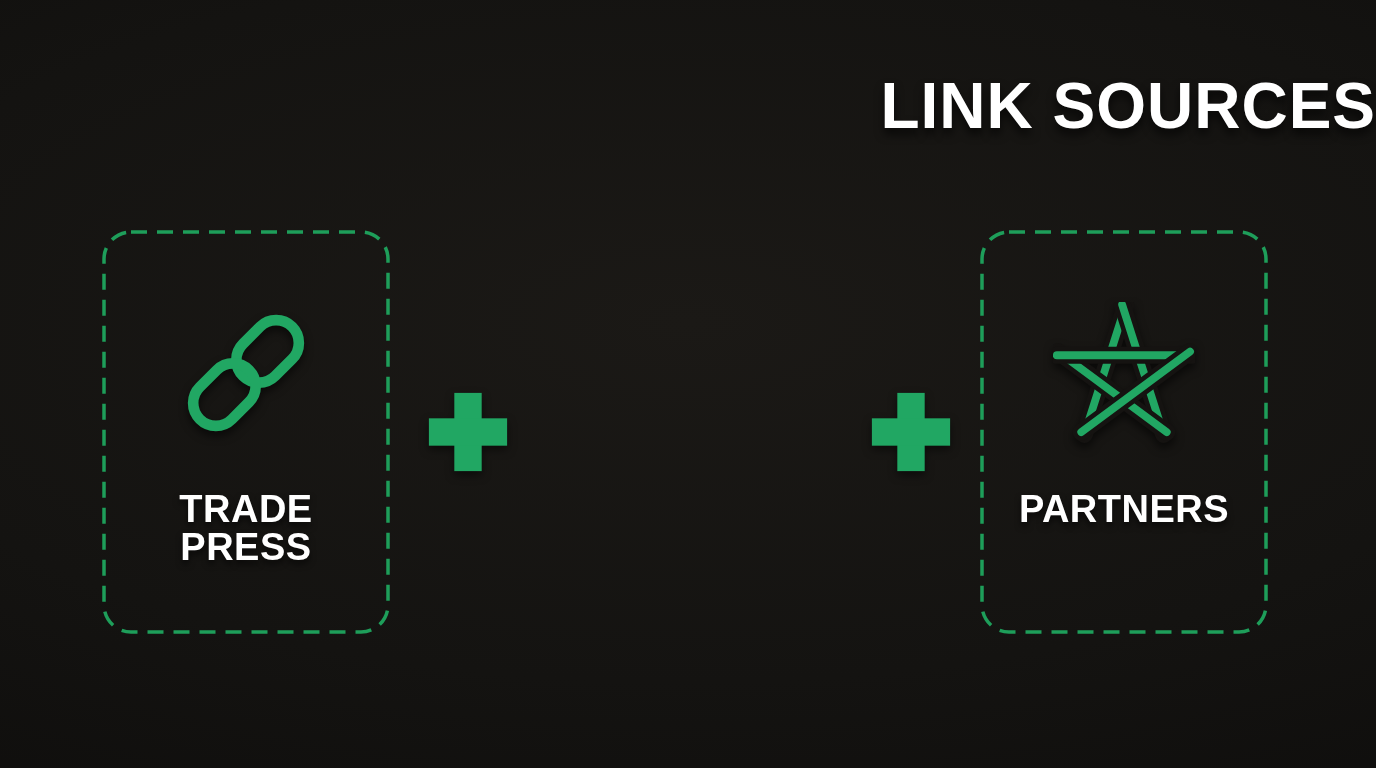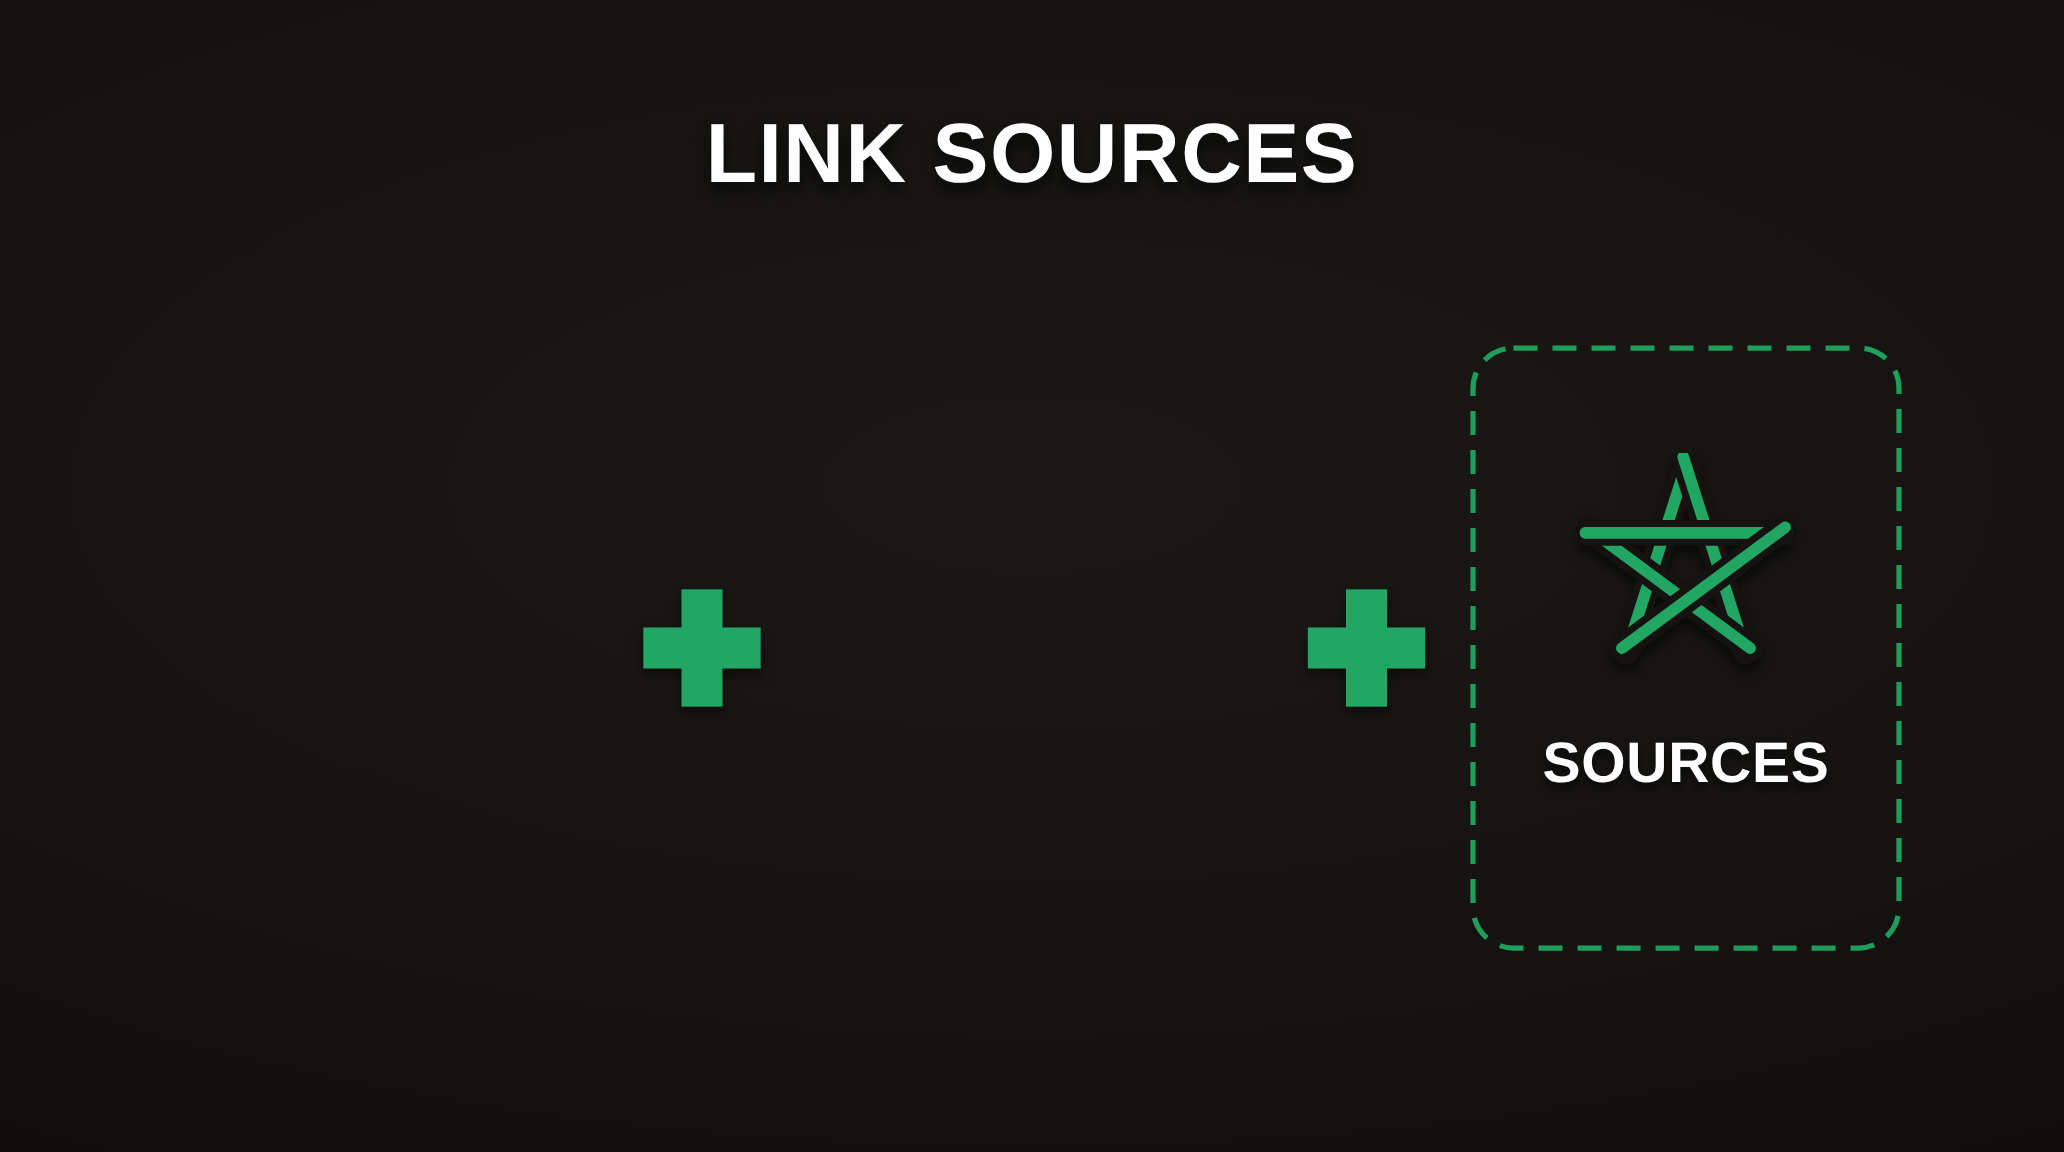--- a/index.html
+++ b/index.html
@@ -20,23 +20,23 @@
     height: 768px;
     overflow: hidden;
     background:
       radial-gradient(ellipse 120% 90% at 50% 42%, #1b1916 0%, var(--bg) 52%, #0c0b0a 100%);
   }
   .title {
     position: absolute;
     top: 74px;
     left: 0;
     width: 100%;
-    text-align: center;
+    text-align: right;
     color: var(--text-white);
-    font-size: 56px;
+    font-size: 64px;
     font-weight: 700;
     letter-spacing: 1px;
     line-height: 1;
     text-shadow: 0 6px 10px rgba(0,0,0,0.65);
   }
   .card {
     position: absolute;
     top: 230px;
     width: 288px;
     height: 404px;
@@ -87,20 +87,35 @@
   .plus-2 { left: 867px; }
   .plus svg { width: 100%; height: 100%; display: block; }
 </style>
 </head>
 <body>
 
 <div class="stage">
 
   <div class="title">LINK SOURCES</div>
 
+  <div class="card card-1">
+    <svg class="card-border" viewBox="0 0 288 404" preserveAspectRatio="none">
+      <rect x="2" y="2" width="284" height="400" rx="27" fill="none" stroke="currentColor" stroke-width="3.5" stroke-dasharray="16 10"></rect>
+    </svg>
+    <div class="card-icon">
+      <svg viewBox="0 0 100 100">
+        <g transform="rotate(45 50 50)" fill="none" stroke="currentColor" stroke-width="7.5">
+          <rect x="34" y="4" width="32" height="49" rx="16"></rect>
+          <rect x="34" y="47" width="32" height="49" rx="16"></rect>
+        </g>
+      </svg>
+    </div>
+    <div class="card-label">TRADE
+PRESS</div>
+  </div>
 
   <div class="plus plus-1">
     <svg viewBox="0 0 90 90">
       <rect x="31" y="5" width="28" height="80" fill="currentColor"></rect>
       <rect x="5" y="31" width="80" height="28" fill="currentColor"></rect>
     </svg>
   </div>
 
 
   <div class="plus plus-2">
@@ -124,16 +139,16 @@
           <path d="M48.7 1.9 L77.9 93.2" stroke="currentColor" stroke-width="5.5" fill="none"></path>
           <path d="M80.1 91.6 L3.5 34.9" stroke="#151311" stroke-width="12" fill="none"></path>
           <path d="M80.1 91.6 L3.5 34.9" stroke="currentColor" stroke-width="5.5" fill="none"></path>
           <path d="M2.7 37.5 L97.3 37.5" stroke="#151311" stroke-width="12" fill="none"></path>
           <path d="M2.7 37.5 L97.3 37.5" stroke="currentColor" stroke-width="5.5" fill="none"></path>
           <path d="M96.5 34.9 L19.9 91.6" stroke="#151311" stroke-width="12" fill="none"></path>
           <path d="M96.5 34.9 L19.9 91.6" stroke="currentColor" stroke-width="5.5" fill="none"></path>
         </g>
       </svg>
     </div>
-    <div class="card-label">SOURCES</div>
+    <div class="card-label">PARTNERS</div>
   </div>
 
 </div>
 
 </body></html>

